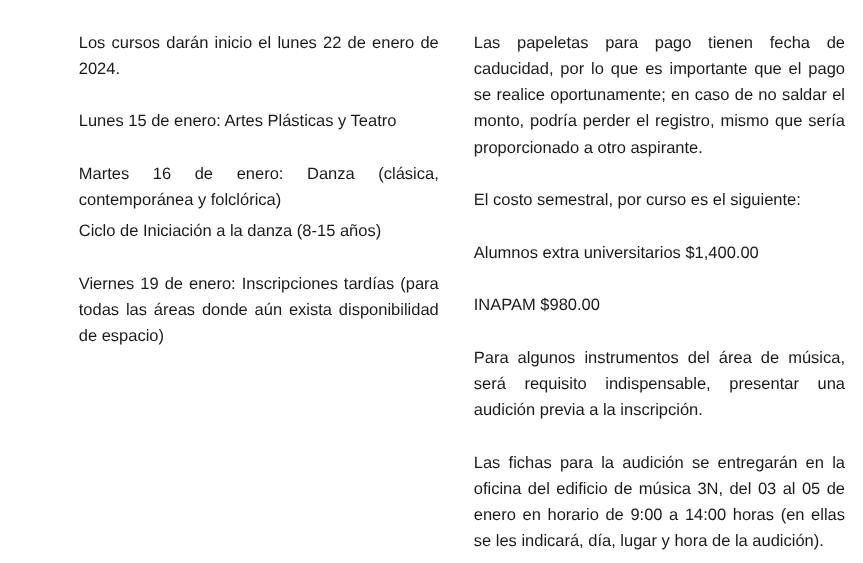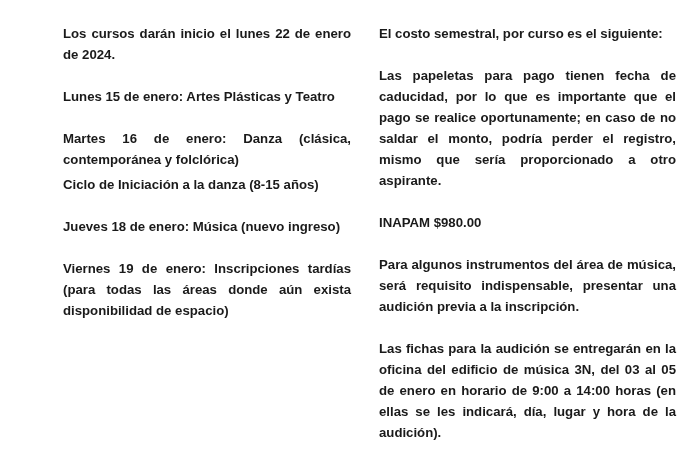--- a/index.html
+++ b/index.html
@@ -1,36 +1,36 @@
 <!DOCTYPE html>
 <html><head>
 <meta charset="utf-8">
 <style>
   html, body { margin:0; padding:0; background:#ffffff; }
   body { width:690px; height:450px; overflow:hidden; position:relative;
          font-family:"Liberation Sans", sans-serif; color:#1a1a1a; }
   .col { position:absolute; top:23px; font-size:13.2px; line-height:21px; }
   .col.left { left:63px; width:288px; }
   .col.right { left:379px; width:297px; }
-  .col p { margin:0 0 21px 0; text-align:justify; text-align-last:left;font-weight:bold; }
+  .col p { margin:0 0 21px 0; text-align:justify; text-align-last:left; }
   .col p.tight { margin-bottom:4px; }
 </style>
 </head>
 <body>
 
 <div class="col left">
   <p>Los cursos darán inicio el lunes 22 de enero de 2024.</p>
   <p>Lunes 15 de enero: Artes Plásticas y Teatro</p>
   <p class="tight">Martes 16 de enero: Danza (clásica, contemporánea y folclórica)</p>
   <p>Ciclo de Iniciación a la danza (8-15 años)</p>
-  <p>Jueves 18 de enero: Música (nuevo ingreso)</p>
   <p>Viernes 19 de enero: Inscripciones tardías (para todas las áreas donde aún exista disponibilidad de espacio)</p>
 
 </div>
 
 <div class="col right">
+  <p>Las papeletas para pago tienen fecha de caducidad, por lo que es importante que el pago se realice oportunamente; en caso de no saldar el monto, podría perder el registro, mismo que sería proporcionado a otro aspirante.</p>
   <p>El costo semestral, por curso es el siguiente:</p>
-  <p>Las papeletas para pago tienen fecha de caducidad, por lo que es importante que el pago se realice oportunamente; en caso de no saldar el monto, podría perder el registro, mismo que sería proporcionado a otro aspirante.</p>
+  <p>Alumnos extra universitarios $1,400.00</p>
   <p>INAPAM $980.00</p>
   <p>Para algunos instrumentos del área de música, será requisito indispensable, presentar una audición previa a la inscripción.</p>
   <p>Las fichas para la audición se entregarán en la oficina del edificio de música 3N, del 03 al 05 de enero en horario de 9:00 a 14:00 horas (en ellas se les indicará, día, lugar y hora de la audición).</p>
 
 </div>
 
 </body></html>

